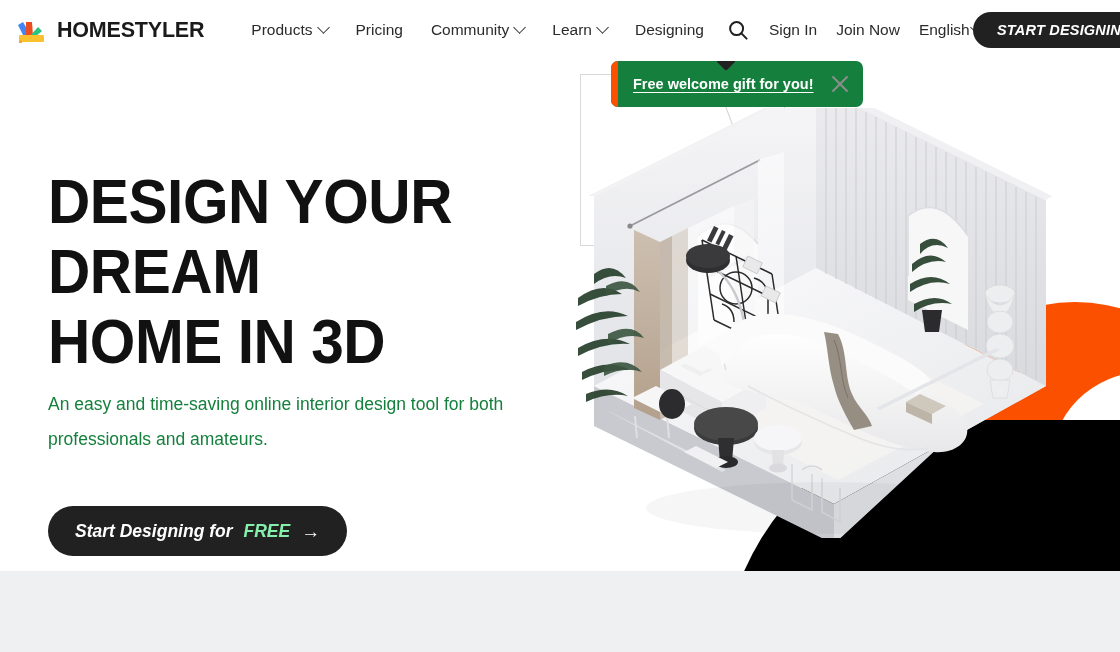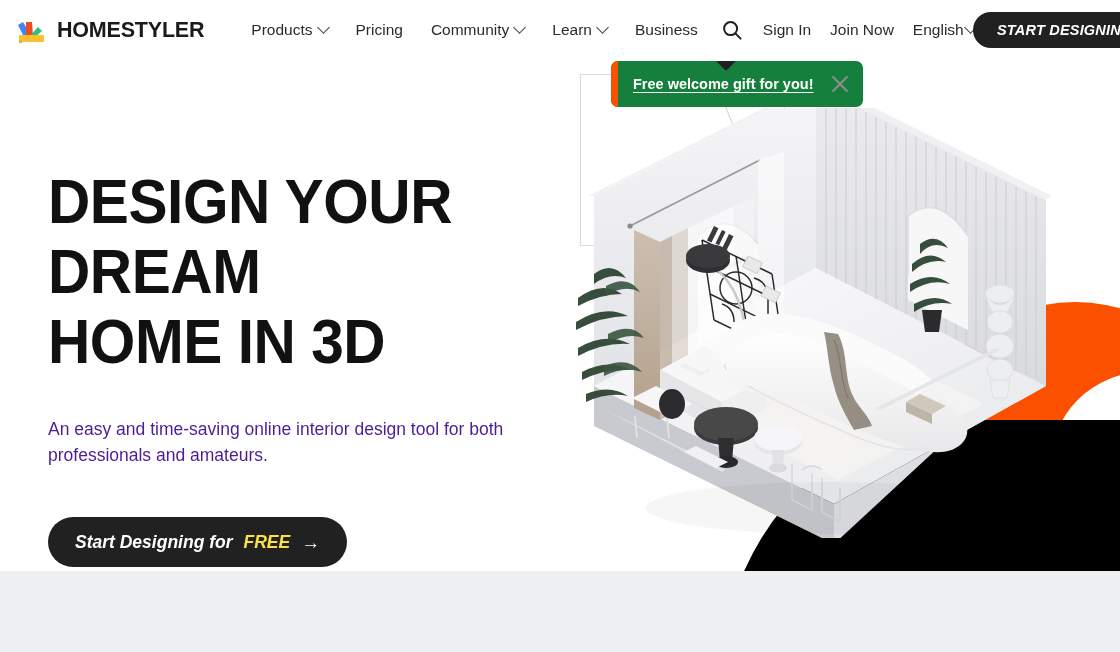--- a/index.html
+++ b/index.html
@@ -256,45 +256,45 @@
     font-size: 63px;
     line-height: 70px;
     font-weight: 700;
     letter-spacing: -0.5px;
     color: #111111;
     transform: scaleX(0.93);
     transform-origin: left center;
     white-space: pre-line;
   }
   .subhead {
-    margin-top: 40px;
+    margin-top: 11px;
     font-size: 17.5px;
-    line-height: 26px;
-    color: #4c1d95;
+    line-height: 35px;
+    color: #15803d;
     max-width: 530px;
   }
   .cta {
     margin-top: 49px;
     height: 50px;
     padding: 4px 27px;
     background: #212121;
     border: none;
     border-radius: 25px;
     color: #ffffff;
     font-family: "Liberation Sans", sans-serif;
     font-size: 17.5px;
     font-weight: 700;
     font-style: italic;
     display: inline-flex;
     align-items: center;
     gap: 11px;
     cursor: pointer;
     white-space: nowrap;
   }
-  .cta .free { color: #fde047; }
+  .cta .free { color: #86efac; }
   .cta .cta-arrow {
     font-style: normal;
     font-size: 19px;
     line-height: 1;
   }
 
   
   .below-fold {
     position: absolute;
     left: 0;
@@ -547,21 +547,21 @@
         </div>
         <div class="nav-item">
           <span>Community</span>
           <i class="chev"></i>
         </div>
         <div class="nav-item">
           <span>Learn</span>
           <i class="chev"></i>
         </div>
         <div class="nav-item">
-          <span>Business</span>
+          <span>Designing</span>
         </div>
       </div>
 
       <div class="nav-right">
         <div class="search-btn">
           <svg width="22" height="22" viewBox="0 0 22 22">
             <circle cx="9.6" cy="9.6" r="6.5" fill="none" stroke="#1f1f1f" stroke-width="2"></circle>
             <line x1="14.4" y1="14.4" x2="19.6" y2="19.6" stroke="#1f1f1f" stroke-width="2" stroke-linecap="round"></line>
           </svg>
         </div>

